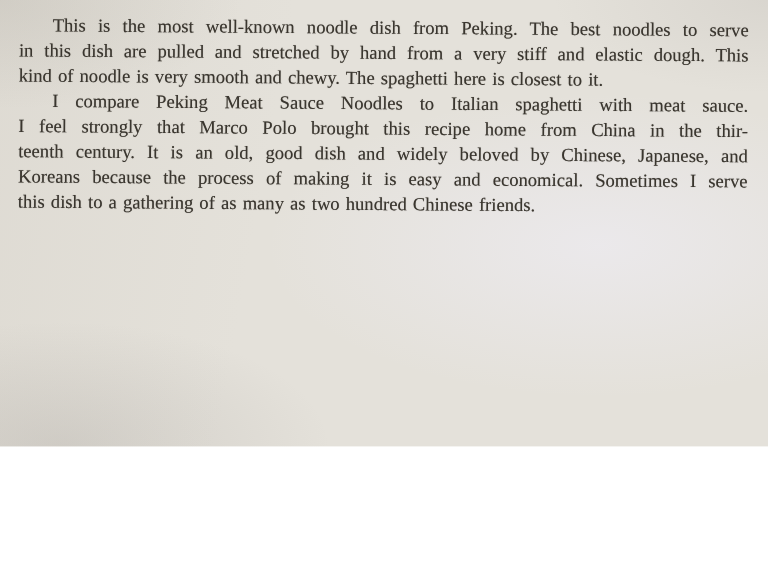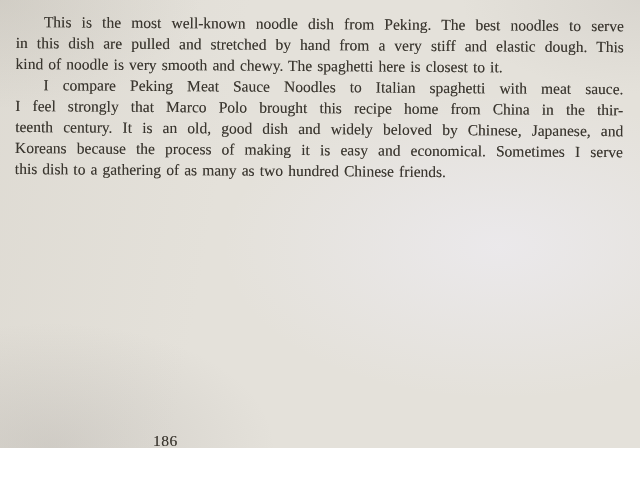--- a/index.html
+++ b/index.html
@@ -8,21 +8,21 @@
   }
   body {
     width: 640px;
     height: 490px;
     overflow: hidden;
     font-family: "Liberation Serif", "DejaVu Serif", serif;
   }
   .photo {
     position: relative;
     width: 640px;
-    height: 448px;
+    height: 372px;
     overflow: hidden;
     background-color: var(--paper, #e4e1da);
     background-image:
       radial-gradient(ellipse 70% 55% at 78% 55%, rgba(236,234,238,0.85) 0%, rgba(236,234,238,0) 62%),
       radial-gradient(ellipse 45% 35% at 0% 0%,   rgba(140,135,125,0.16), rgba(140,135,125,0) 70%),
       radial-gradient(ellipse 50% 40% at 8% 100%, rgba(135,130,126,0.20), rgba(135,130,126,0) 70%),
       radial-gradient(ellipse 40% 30% at 100% 0%, rgba(150,145,140,0.14), rgba(150,145,140,0) 70%),
       linear-gradient(100deg, rgba(205,200,190,0.25) 0%, rgba(205,200,190,0) 35%);
   }
   .text-block {

